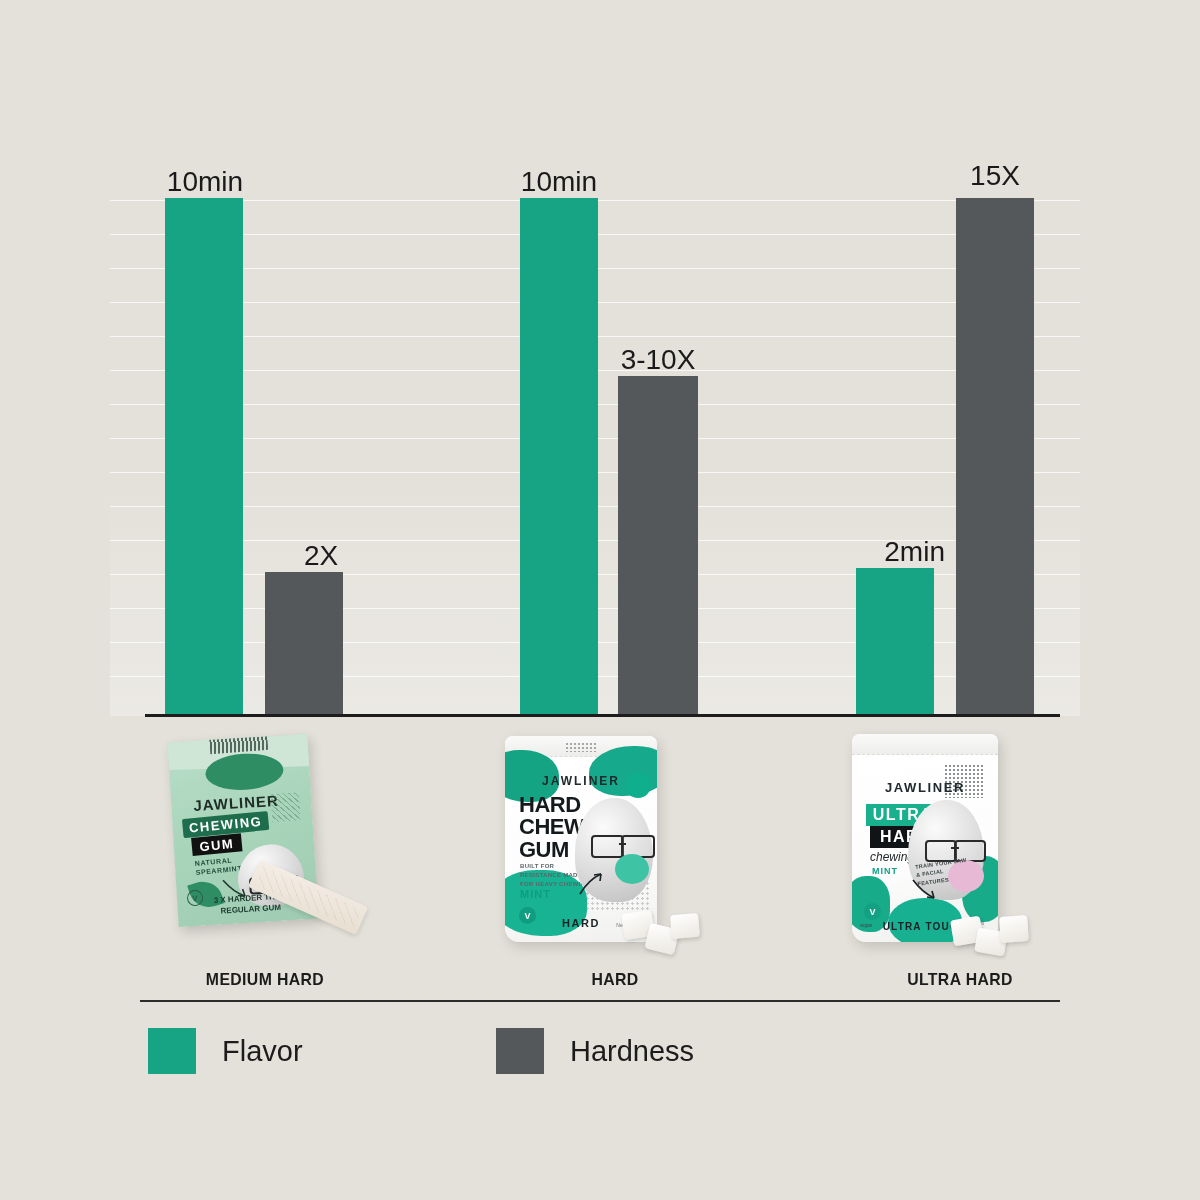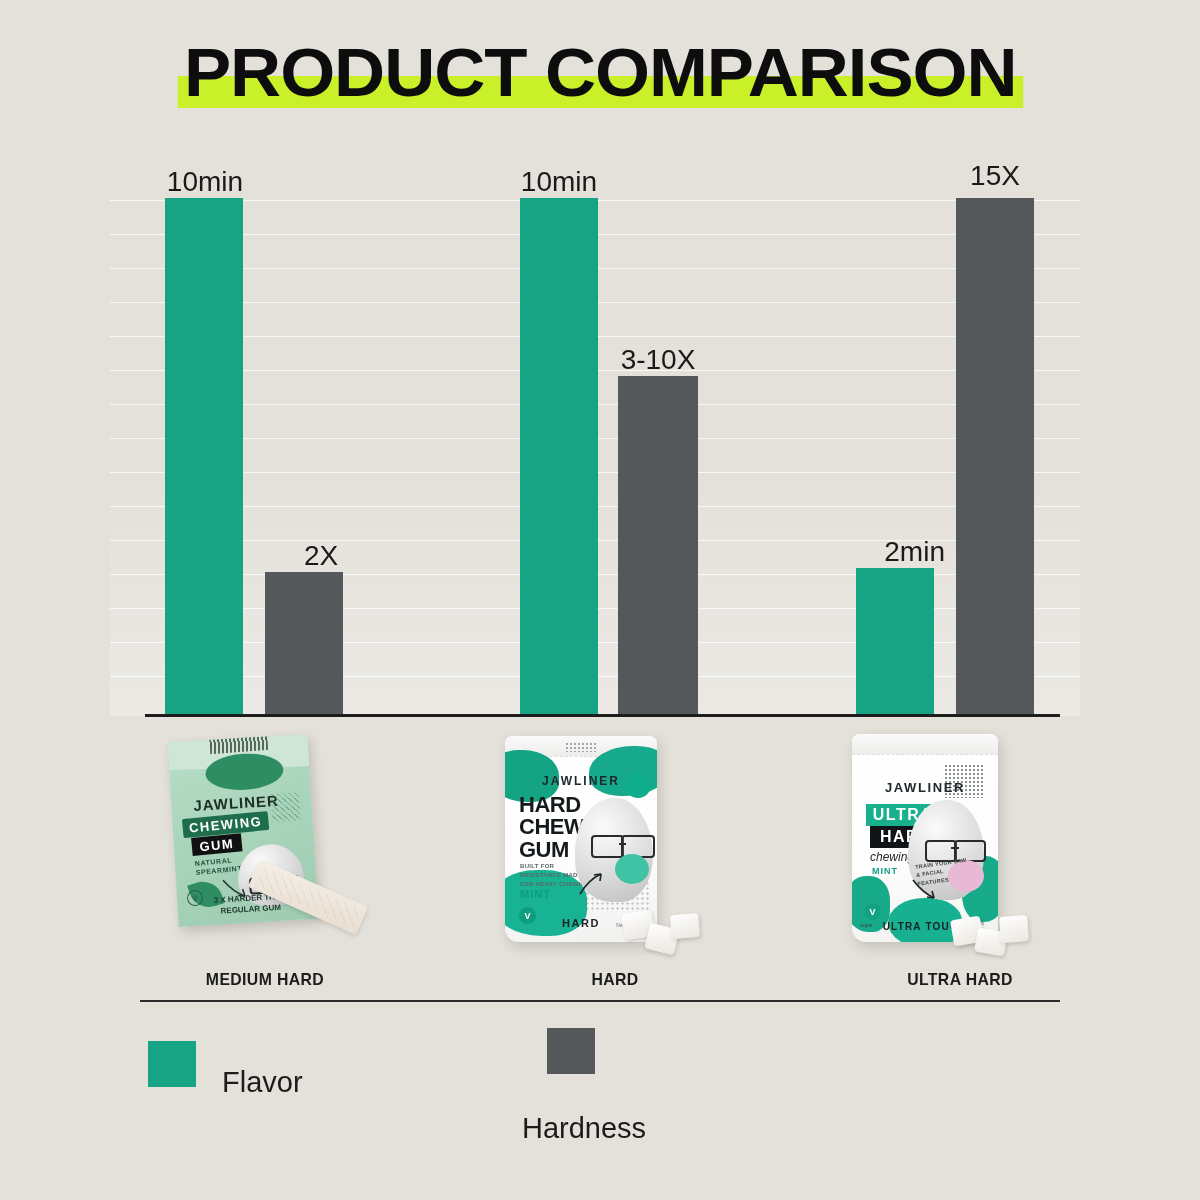--- a/index.html
+++ b/index.html
@@ -291,34 +291,27 @@
     position:absolute;left:140px;top:1000px;width:920px;height:2px;background:#2b2b2b;
   }
   .legend{position:absolute;left:148px;top:1028px;width:920px;height:48px;}
   .legend-item{position:absolute;top:0;display:flex;align-items:center;}
   .swatch{width:48px;height:46px;}
   .sw-flavor{background:#16a485;}
   .sw-hardness{background:#54585a;}
   .legend-label{
     margin-left:26px;font-size:29px;color:#1c1c1c;
     font-family:"Liberation Sans", sans-serif;
-    margin-top:38px;
   }
 </style>
 </head>
 <body>
 
 <div class="page">
 
-  <div class="title-wrap">
-    <div class="title">
-      <span class="hl"></span>
-      <span class="txt">PRODUCT COMPARISON</span>
-    </div>
-  </div>
 
   <div class="plot">
     <div class="grid-line" style="top:4px"></div>
     <div class="grid-line" style="top:38px"></div>
     <div class="grid-line" style="top:72px"></div>
     <div class="grid-line" style="top:106px"></div>
     <div class="grid-line" style="top:140px"></div>
     <div class="grid-line" style="top:174px"></div>
     <div class="grid-line" style="top:208px"></div>
     <div class="grid-line" style="top:242px"></div>
@@ -462,19 +455,19 @@
     </div>
   </div>
 
   <div class="divider"></div>
 
   <div class="legend">
     <div class="legend-item" style="left:0px;">
       <div class="swatch sw-flavor"></div>
       <div class="legend-label">Flavor</div>
     </div>
-    <div class="legend-item" style="left:348px;flex-direction:column;">
+    <div class="legend-item" style="left:348px;">
       <div class="swatch sw-hardness"></div>
       <div class="legend-label">Hardness</div>
     </div>
   </div>
 
 </div>
 
 </body></html>

